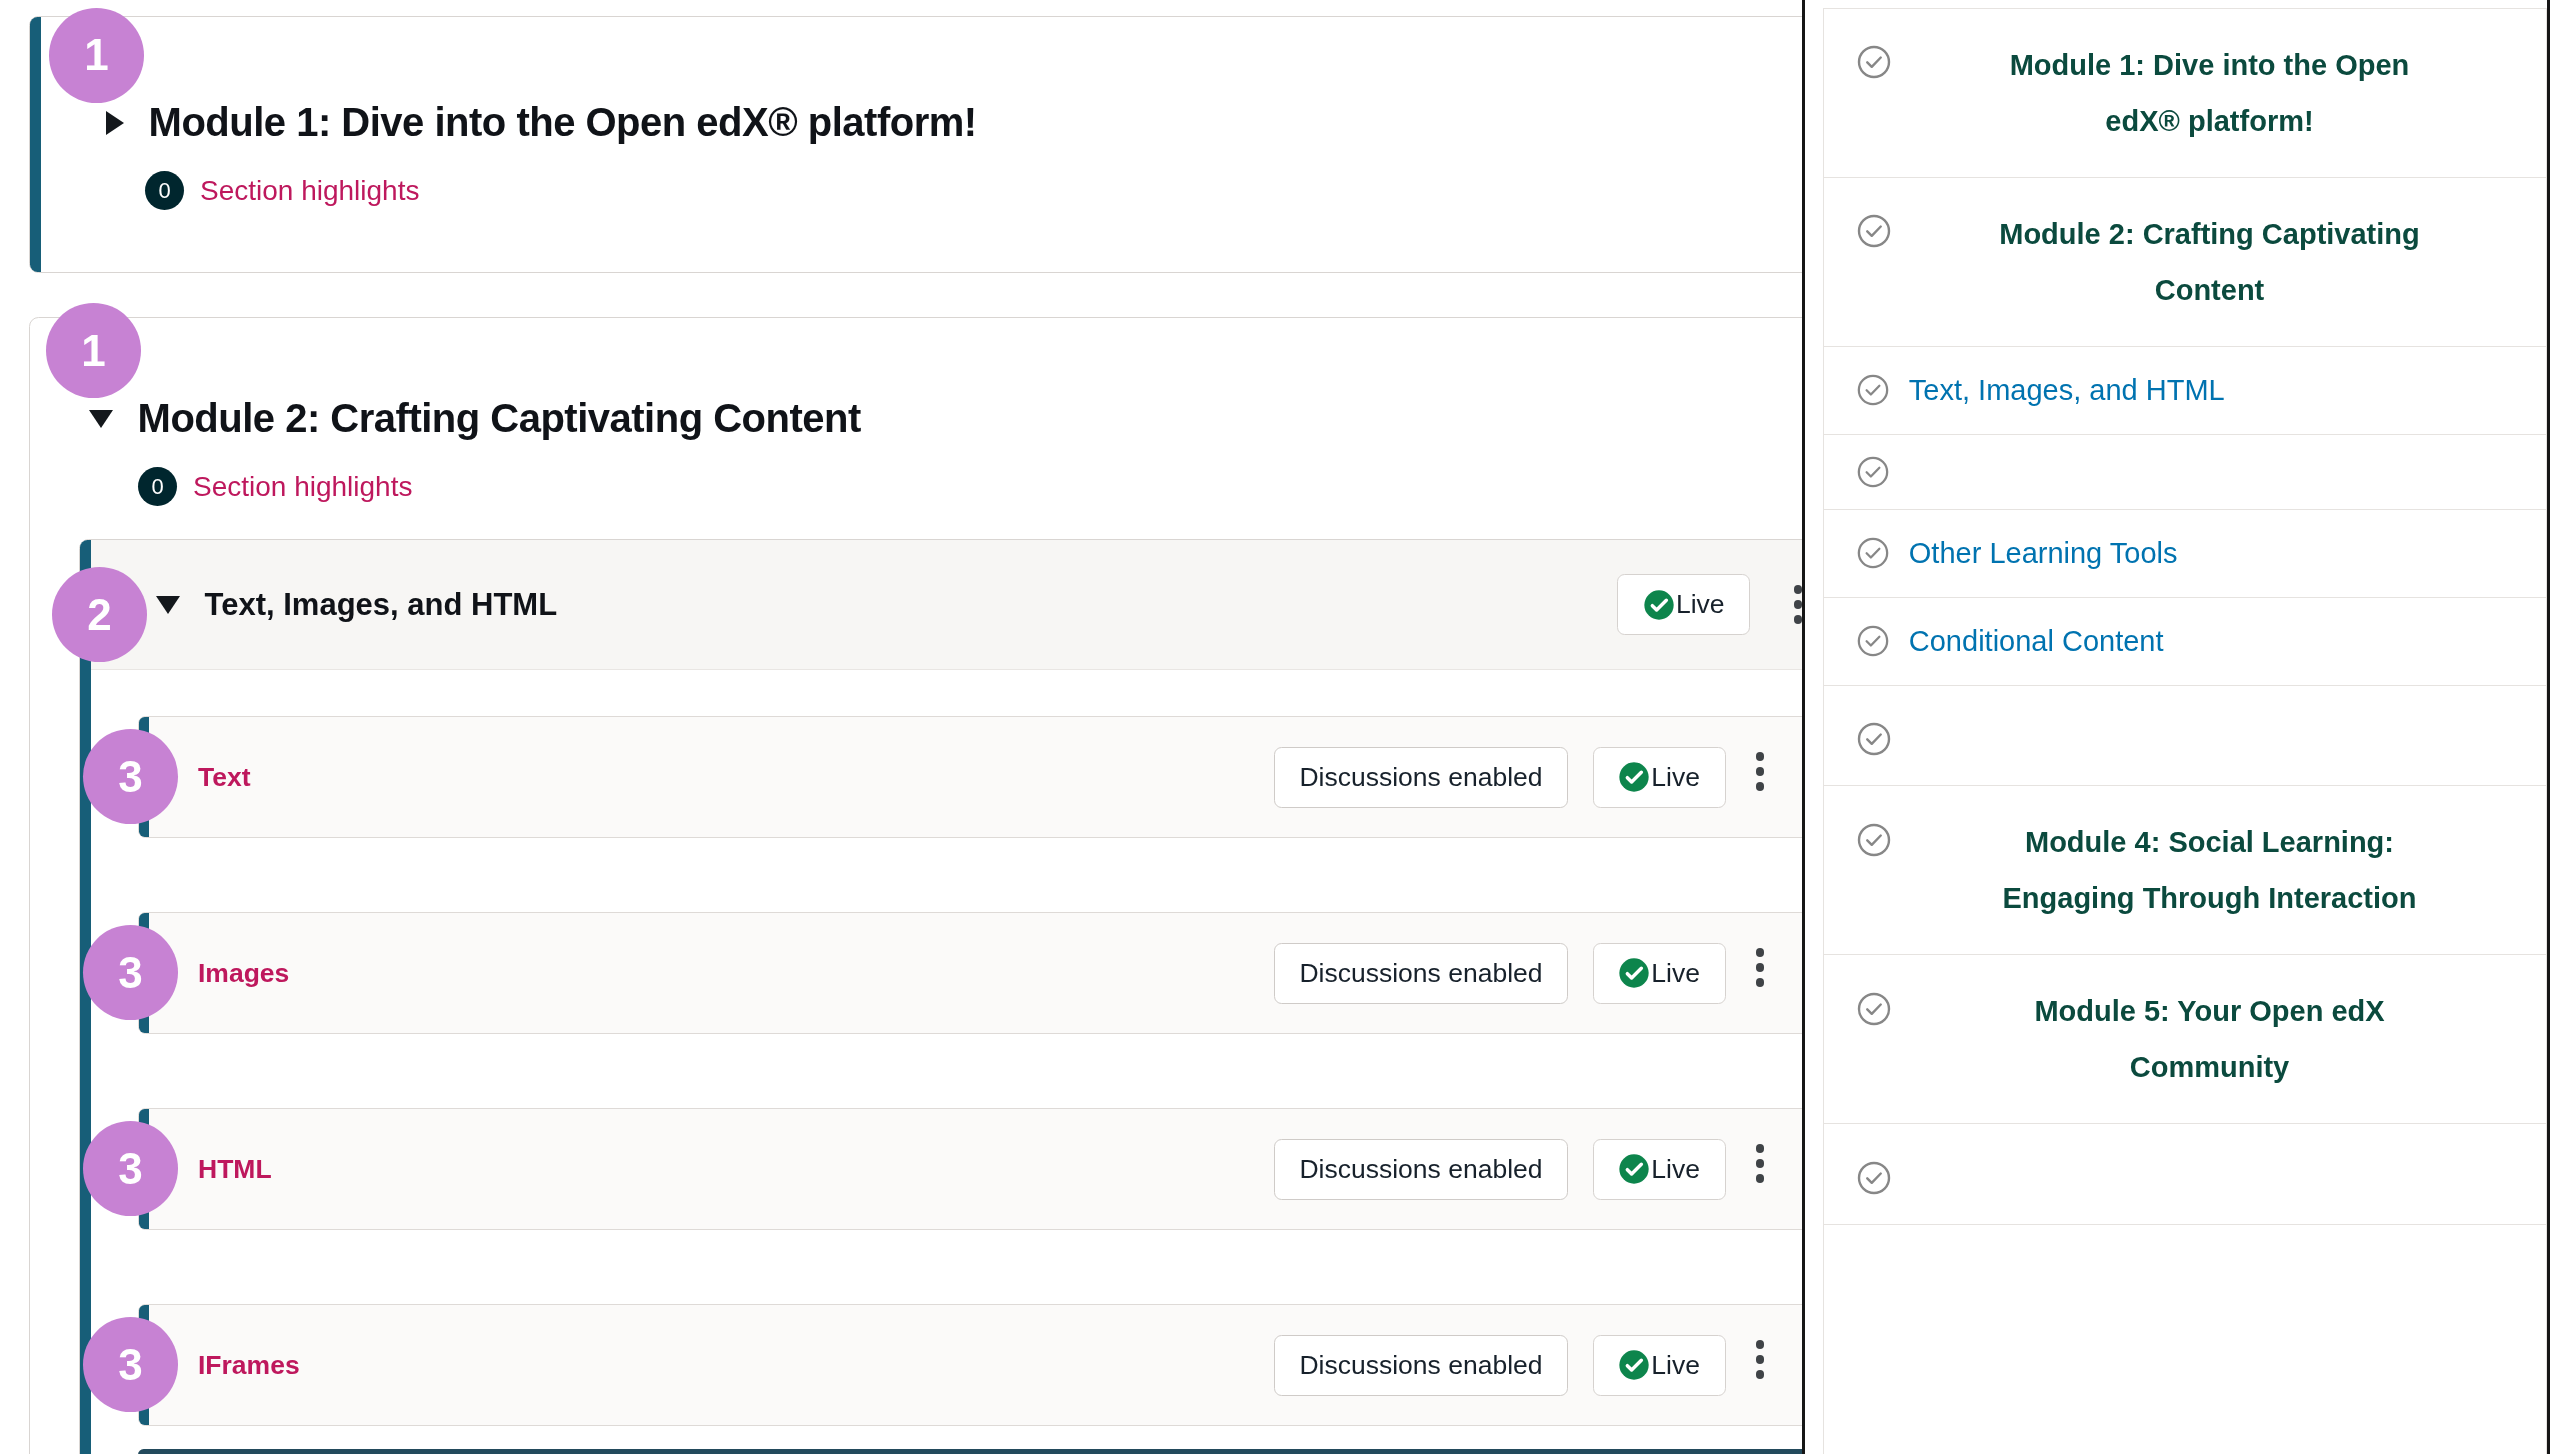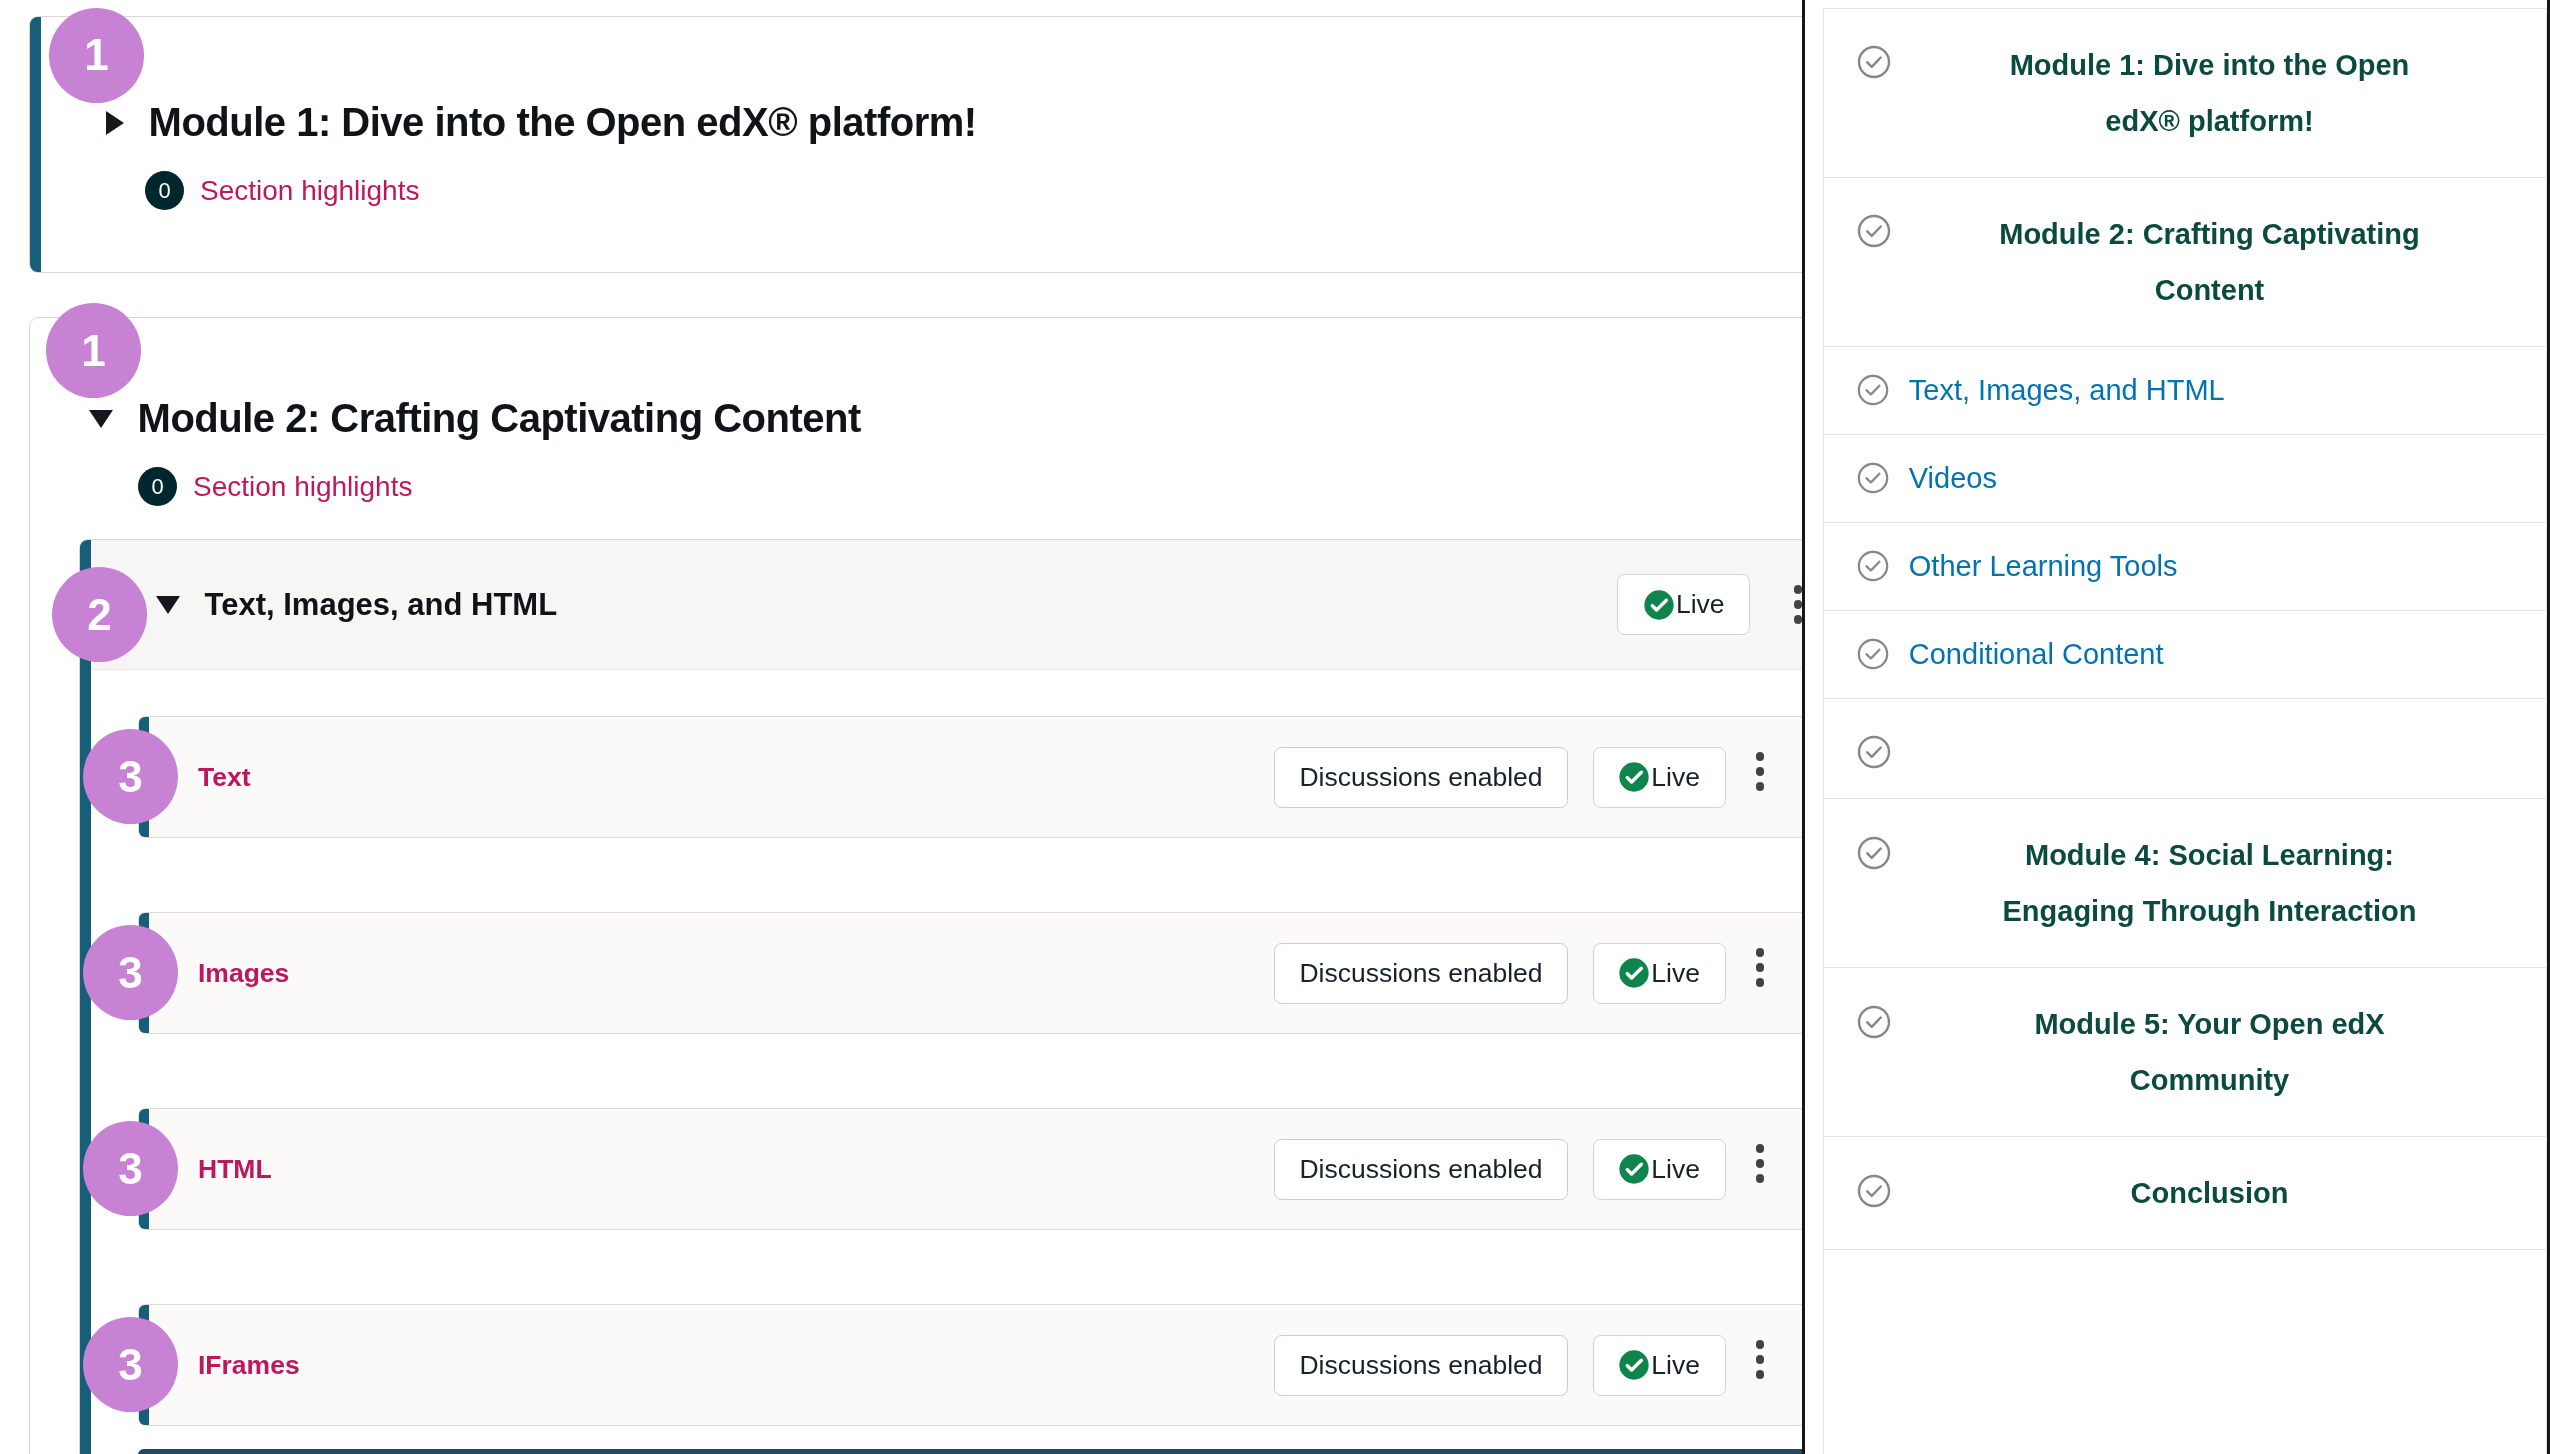--- a/index.html
+++ b/index.html
@@ -252,21 +252,20 @@
         <span class="sb-label">Text, Images, and HTML</span>
       </div>
 
       <div class="sb-item sb-link">
         <span class="sb-check">
           <svg viewBox="0 0 24 24" width="34" height="34">
               <circle cx="12" cy="12" r="10" fill="none" stroke="#878787" stroke-width="1.6"></circle>
               <path d="M7.5 12.2l3 3 6-6.2" fill="none" stroke="#878787" stroke-width="1.6" stroke-linecap="round" stroke-linejoin="round"></path>
             </svg>
         </span>
-        <span class="sb-label">Videos</span>
       </div>
 
       <div class="sb-item sb-link">
         <span class="sb-check">
           <svg viewBox="0 0 24 24" width="34" height="34">
               <circle cx="12" cy="12" r="10" fill="none" stroke="#878787" stroke-width="1.6"></circle>
               <path d="M7.5 12.2l3 3 6-6.2" fill="none" stroke="#878787" stroke-width="1.6" stroke-linecap="round" stroke-linejoin="round"></path>
             </svg>
         </span>
         <span class="sb-label">Other Learning Tools</span>
@@ -311,21 +310,20 @@
         <span class="sb-label">Module 5: Your Open edX Community</span>
       </div>
 
       <div class="sb-item sb-section">
         <span class="sb-check">
           <svg viewBox="0 0 24 24" width="36" height="36">
               <circle cx="12" cy="12" r="10" fill="none" stroke="#878787" stroke-width="1.6"></circle>
               <path d="M7.5 12.2l3 3 6-6.2" fill="none" stroke="#878787" stroke-width="1.6" stroke-linecap="round" stroke-linejoin="round"></path>
             </svg>
         </span>
-        <span class="sb-label">Conclusion</span>
       </div>
 
     </nav>
   </div>
 
   <div class="edge-line"></div>
 </div>
 
 
 </body></html>

